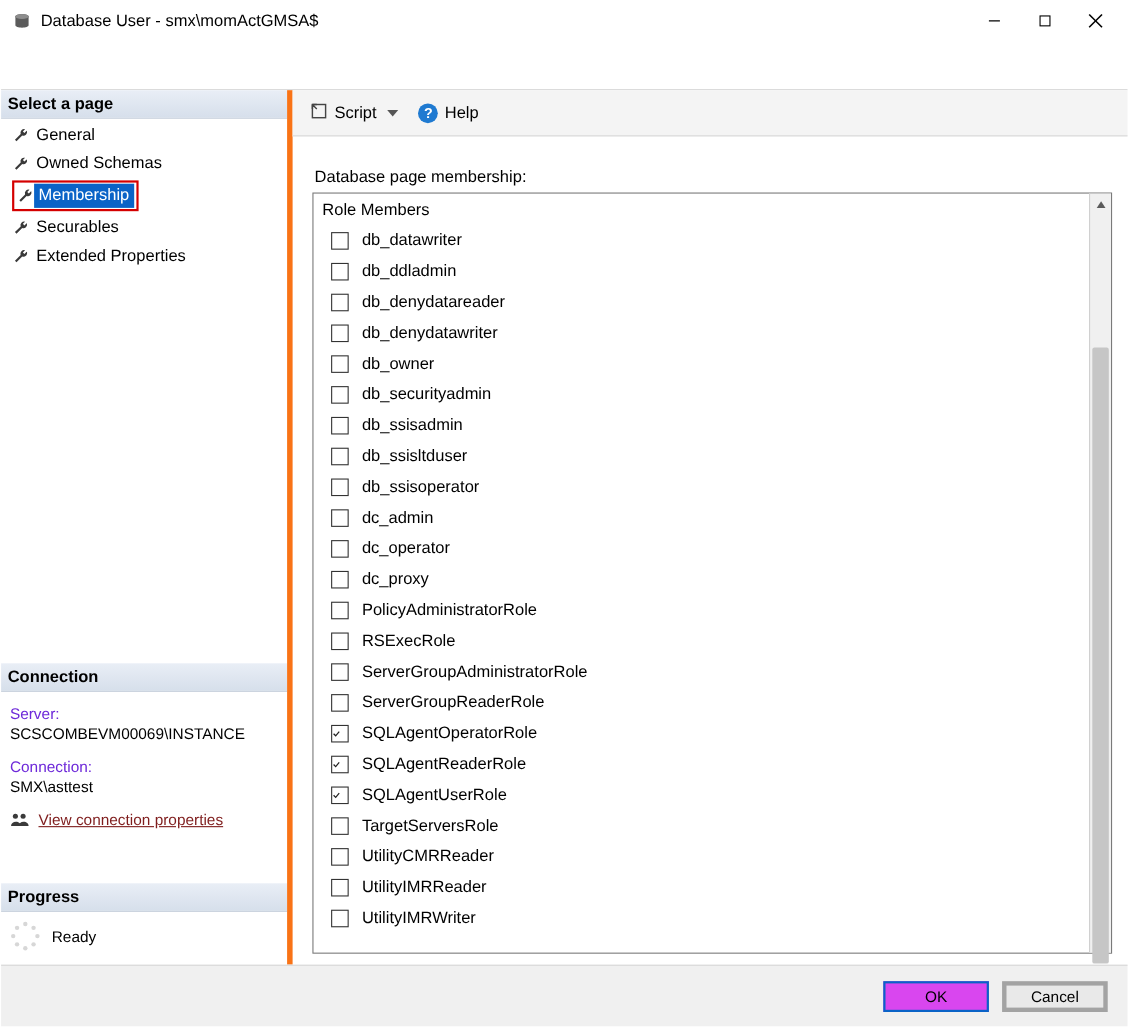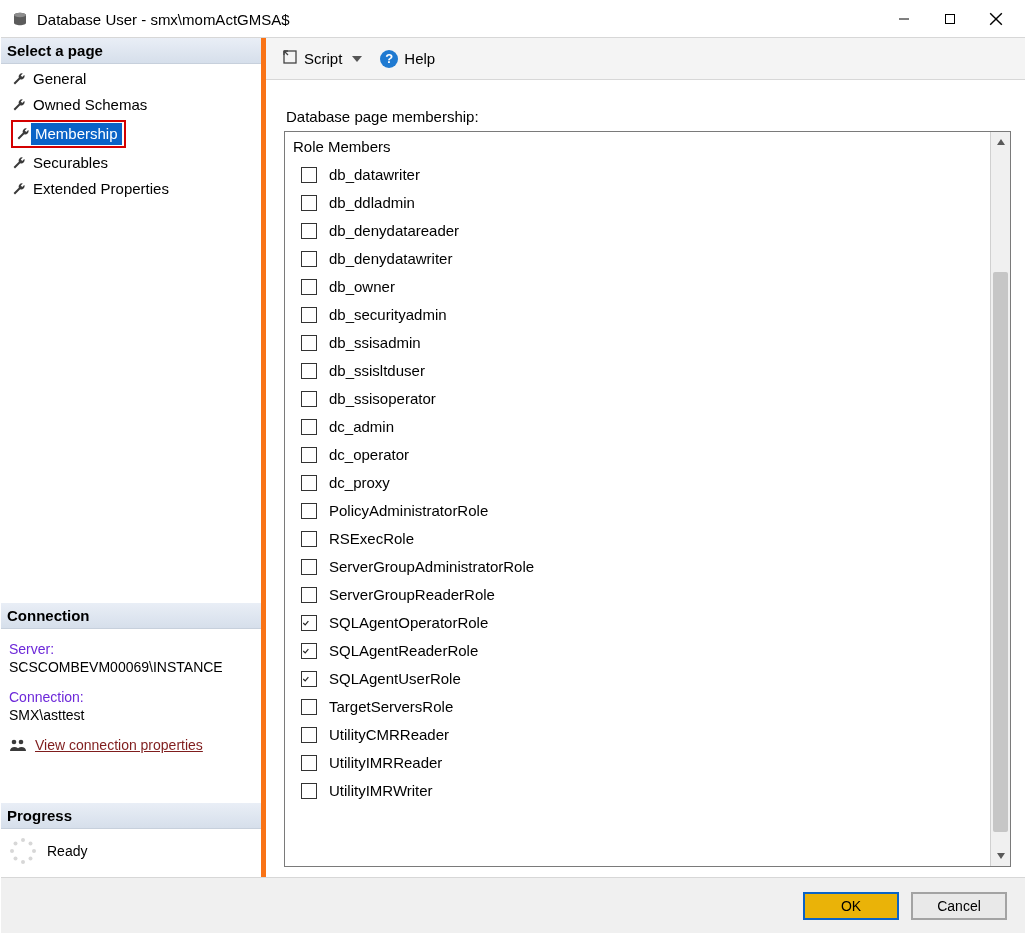--- a/index.html
+++ b/index.html
@@ -6,21 +6,21 @@
   html, body { margin:0; padding:0; font-family: "Segoe UI", Tahoma, sans-serif; font-size:14px; color:#000; background:#fff; }
   .window { width:1026px; height:934px; display:flex; flex-direction:column; border:1px solid #fff; }
   
   .titlebar { height:36px; display:flex; align-items:center; padding:0 6px 0 10px; background:#fff; }
   .tb-icon { width:18px; height:18px; margin-right:8px; display:flex; align-items:center; justify-content:center; }
   .tb-title { flex:0 0 auto; font-size:15px; }
   .tb-spacer { flex:1 1 auto; }
   .tb-btn { width:46px; height:32px; display:flex; align-items:center; justify-content:center; color:#000; }
   .tb-btn svg { stroke:#000; }
   
-  .client { flex:1 1 auto; display:flex; border-top:1px solid #d7d7d7; min-height:0; }
+  .client { flex:1 1 auto; display:flex; border-top:1px solid #d7d7d7; min-height:0;margin-top:44px; }
   
   .sidebar { width:260px; flex:0 0 260px; display:flex; flex-direction:column; background:#fff; }
   .section-hdr { background:linear-gradient(to bottom,#e9eef6,#d6dfeb); padding:4px 6px; font-weight:700; font-size:15px; border-bottom:1px solid #c7d0dc; }
   .pagelist { padding:2px 0 8px 0; flex:0 0 auto; }
   .page-item { display:flex; align-items:center; gap:6px; padding:2px 6px 2px 10px; font-size:15px; line-height:22px; }
   .wrench { width:16px; height:16px; display:inline-flex; align-items:center; justify-content:center; }
   .page-link { color:#0a58ca; }
   .page-item.selected .page-link { background:#0a63c7; color:#fff; padding:0 4px; }
   .page-item.selected { position:relative; }
   .highlight-wrap { border:2px solid #d40000; display:inline-flex; align-items:center; padding:1px 2px; }
@@ -49,22 +49,22 @@
   .chk { width:16px;height:16px;border:1px solid #333;background:#fff;display:inline-flex;align-items:center;justify-content:center; }
   .chk.checked::after { content:""; width:10px;height:10px; background:none; }
   .chk.checked svg { display:block; }
   .chk svg { display:none; }
   .scroll { width:20px; background:#f0f0f0; border-left:1px solid #d0d0d0; display:flex; flex-direction:column; align-items:center; justify-content:space-between; }
   .scroll .arrow { width:100%; height:20px; display:flex; align-items:center; justify-content:center; }
   .scroll .track { flex:1 1 auto; width:100%; position:relative; }
   .scroll .thumb { position:absolute; left:2px; right:2px; top:120px; height:560px; background:#c6c6c6; border-radius:2px; }
   
   .footer { height:56px; border-top:1px solid #d7d7d7; background:#f0f0f0; display:flex; align-items:center; justify-content:flex-end; gap:12px; padding:0 18px; }
-  .btn { min-width:96px; height:28px; border:2px solid #a3a3a3; background:#e9e9e9; font-size:14px; display:inline-flex; align-items:center; justify-content:center; }
-  .btn.primary { border:2px solid #0a63c7; background:#eab308; }
+  .btn { min-width:96px; height:28px; border:4px solid #a3a3a3; background:#e9e9e9; font-size:14px; display:inline-flex; align-items:center; justify-content:center; }
+  .btn.primary { border:2px solid #0a63c7; background:#d946ef; }
 </style>
 </head>
 <body>
 
 <div class="window">
 
   <div class="titlebar">
     <span class="tb-icon">
       <svg viewBox="0 0 16 16" width="16" height="16">
           <ellipse cx="8" cy="4" rx="6" ry="2.2" fill="#5b5b5b"></ellipse>

